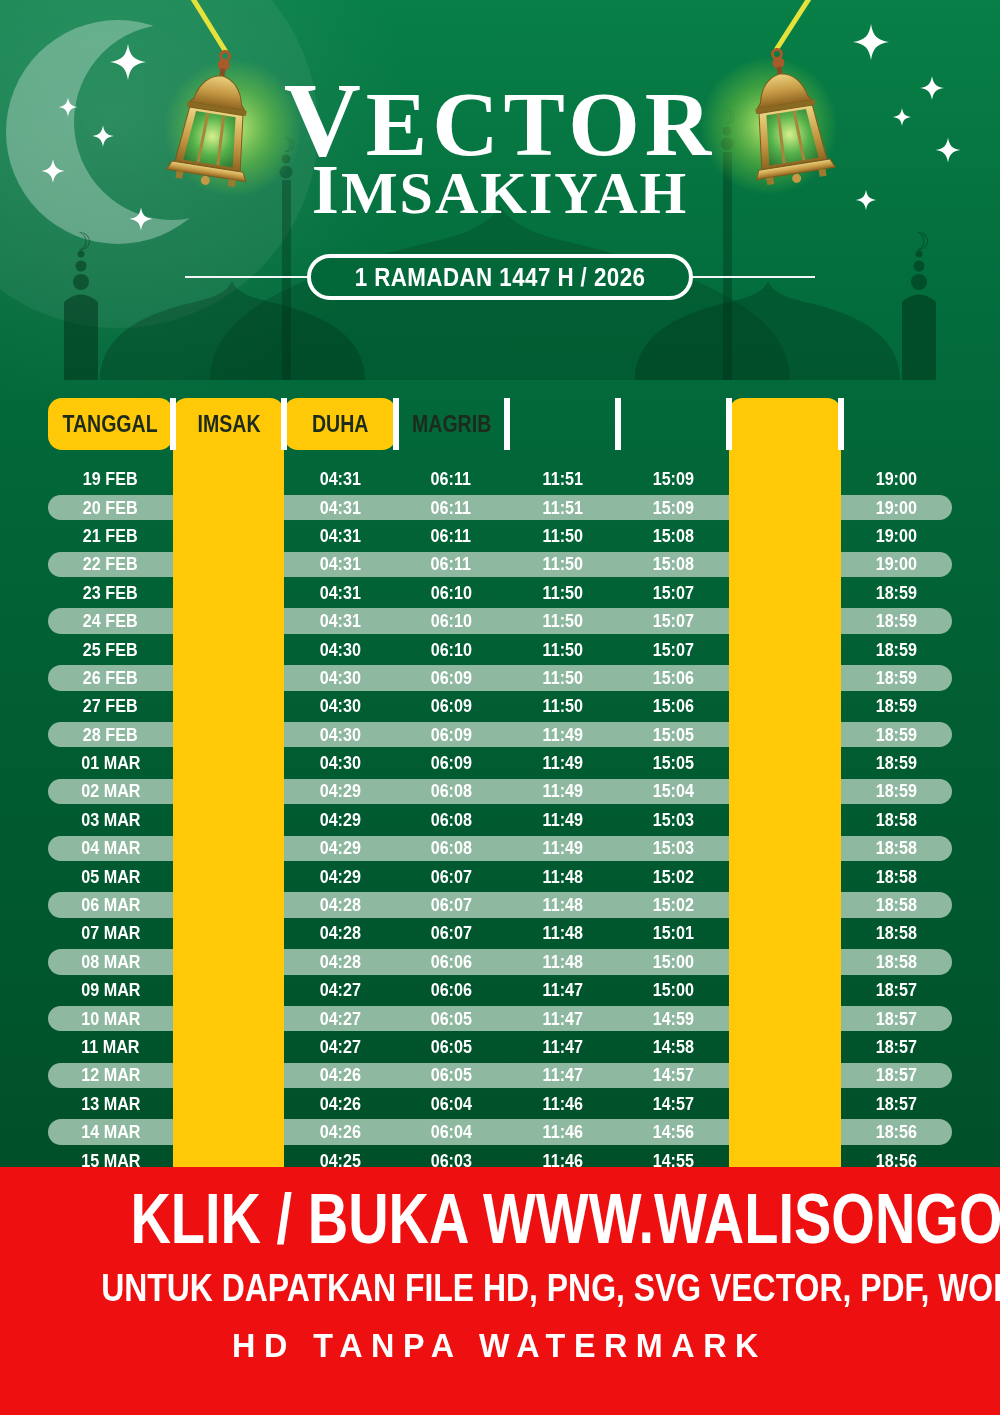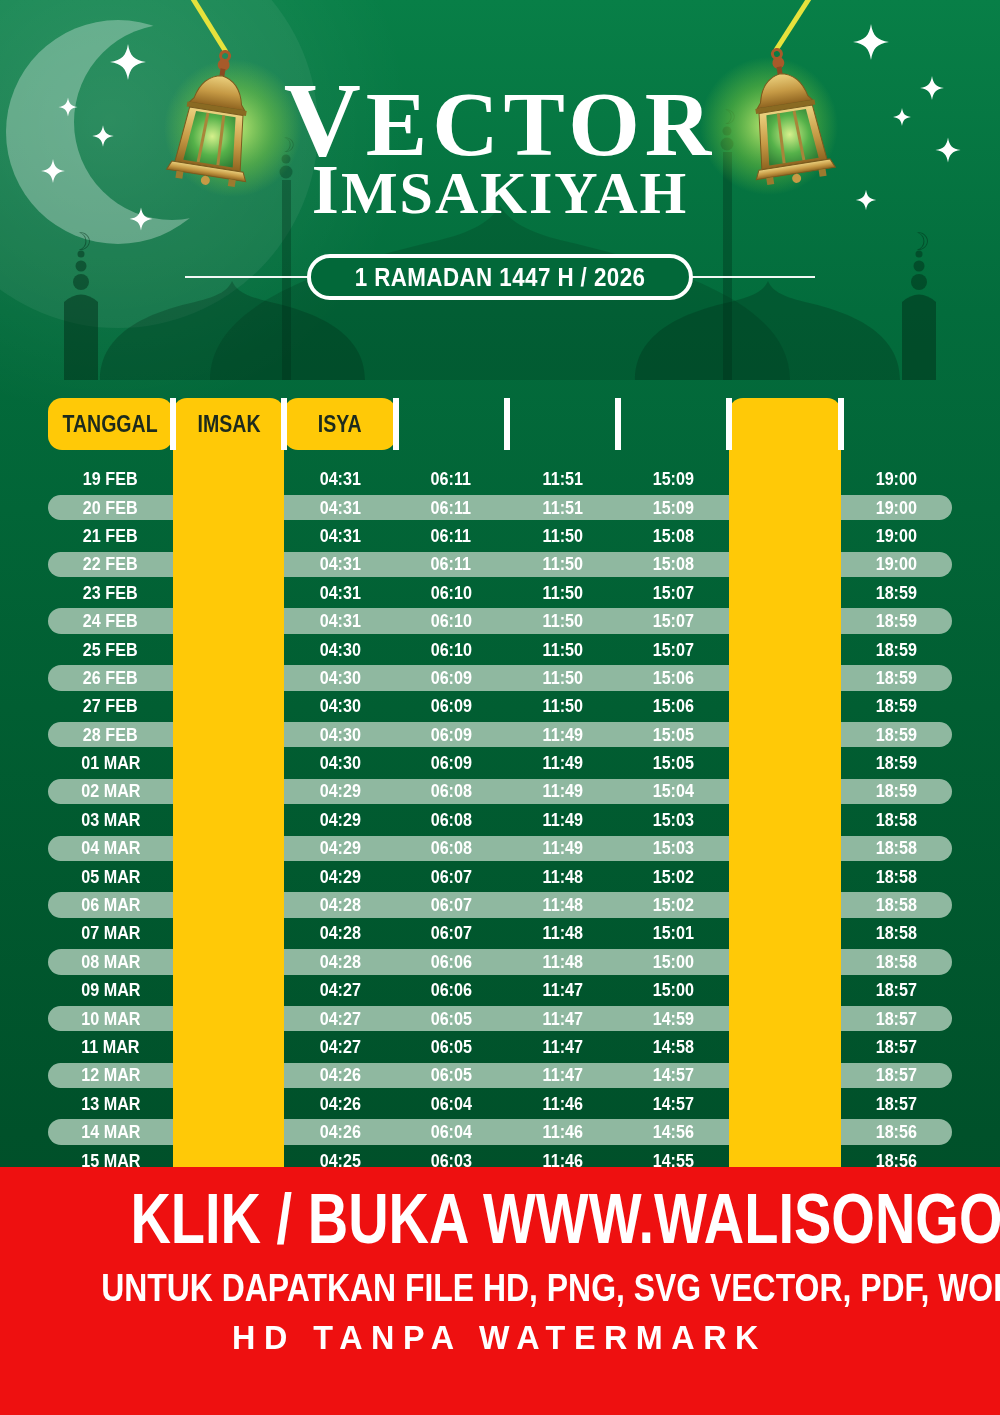--- a/index.html
+++ b/index.html
@@ -58,21 +58,21 @@
   .row.partial { height:14px; }
   .row.partial .pill { top:1.5px; bottom:auto; height:24px; }
 
   
   .footer { position:absolute; left:0; top:1167px; width:1000px; height:248px; background:#EE1010;
     z-index:10; text-align:center; color:#ffffff; }
   .f1 { margin-top:16px; font-size:70px; font-weight:bold; line-height:1.05; }
   .f1 span { transform:scaleX(0.80); }
   .f2 { margin-top:10px; font-size:38px; font-weight:bold; }
   .f2 span { transform:scaleX(0.84); }
-  .f3 { margin-top:8px; font-size:34px; font-weight:bold; }
+  .f3 { margin-top:16px; font-size:34px; font-weight:bold; }
   .f3 span { transform:scaleX(0.95); letter-spacing:9px; }
 </style>
 </head>
 <body>
 
 <div class="poster">
 
   <svg class="decor" width="1000" height="1415" viewBox="0 0 1000 1415">
     <defs>
       <linearGradient id="goldGrad" x1="0" y1="0" x2="0" y2="1">
@@ -188,21 +188,24 @@
     <div class="col-strip strip-magrib"></div>
 
     <div class="thead">
       <div class="th">
           <span class="condensed">TANGGAL</span>
         </div>
       <div class="th on-strip">
           <span class="condensed">IMSAK</span>
         </div>
       <div class="th">
-          <span class="condensed">ISYA</span>
+          <span class="condensed">DUHA</span>
+        </div>
+      <div class="th on-strip">
+          <span class="condensed">MAGRIB</span>
         </div>
       <div class="hdiv" style="left:122px"></div>
       <div class="hdiv" style="left:233.3px"></div>
       <div class="hdiv" style="left:344.6px"></div>
       <div class="hdiv" style="left:455.9px"></div>
       <div class="hdiv" style="left:567.1px"></div>
       <div class="hdiv" style="left:678.4px"></div>
       <div class="hdiv" style="left:789.7px"></div>
     </div>
 

